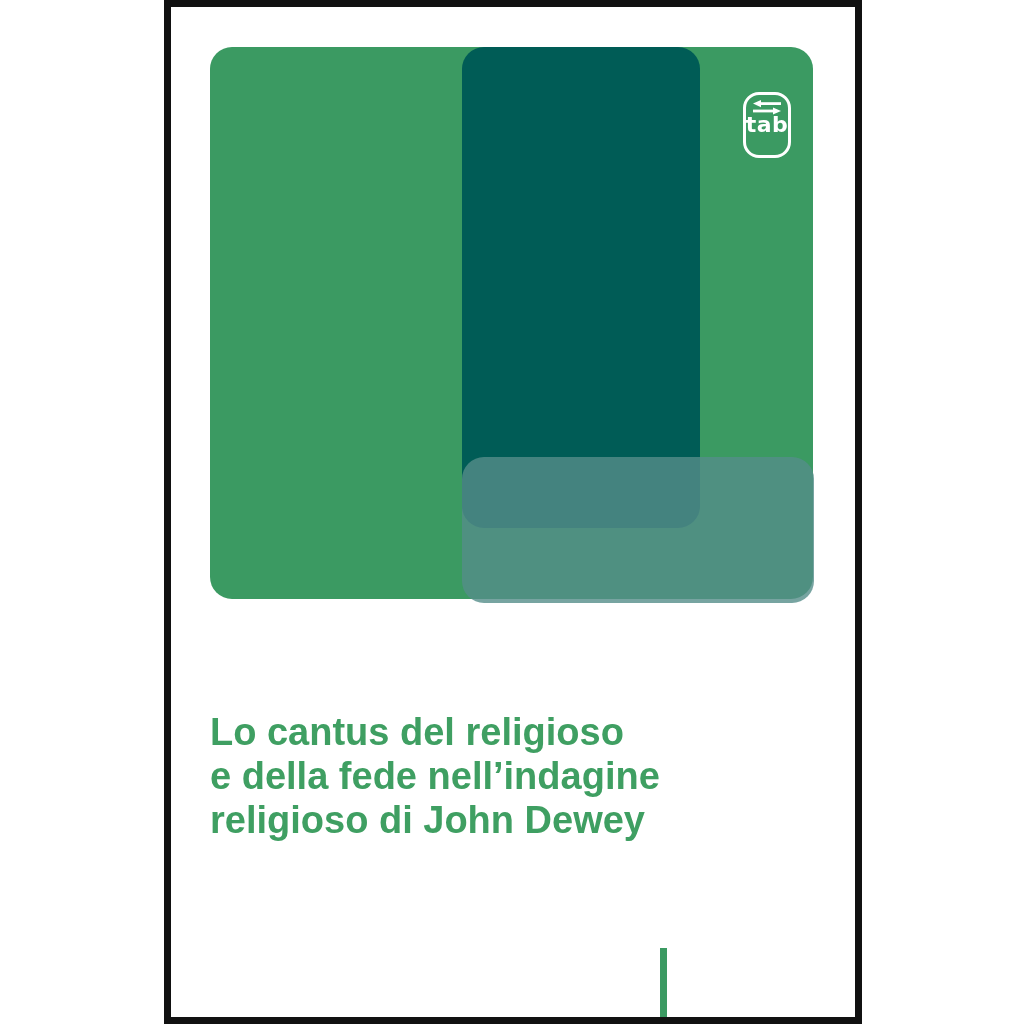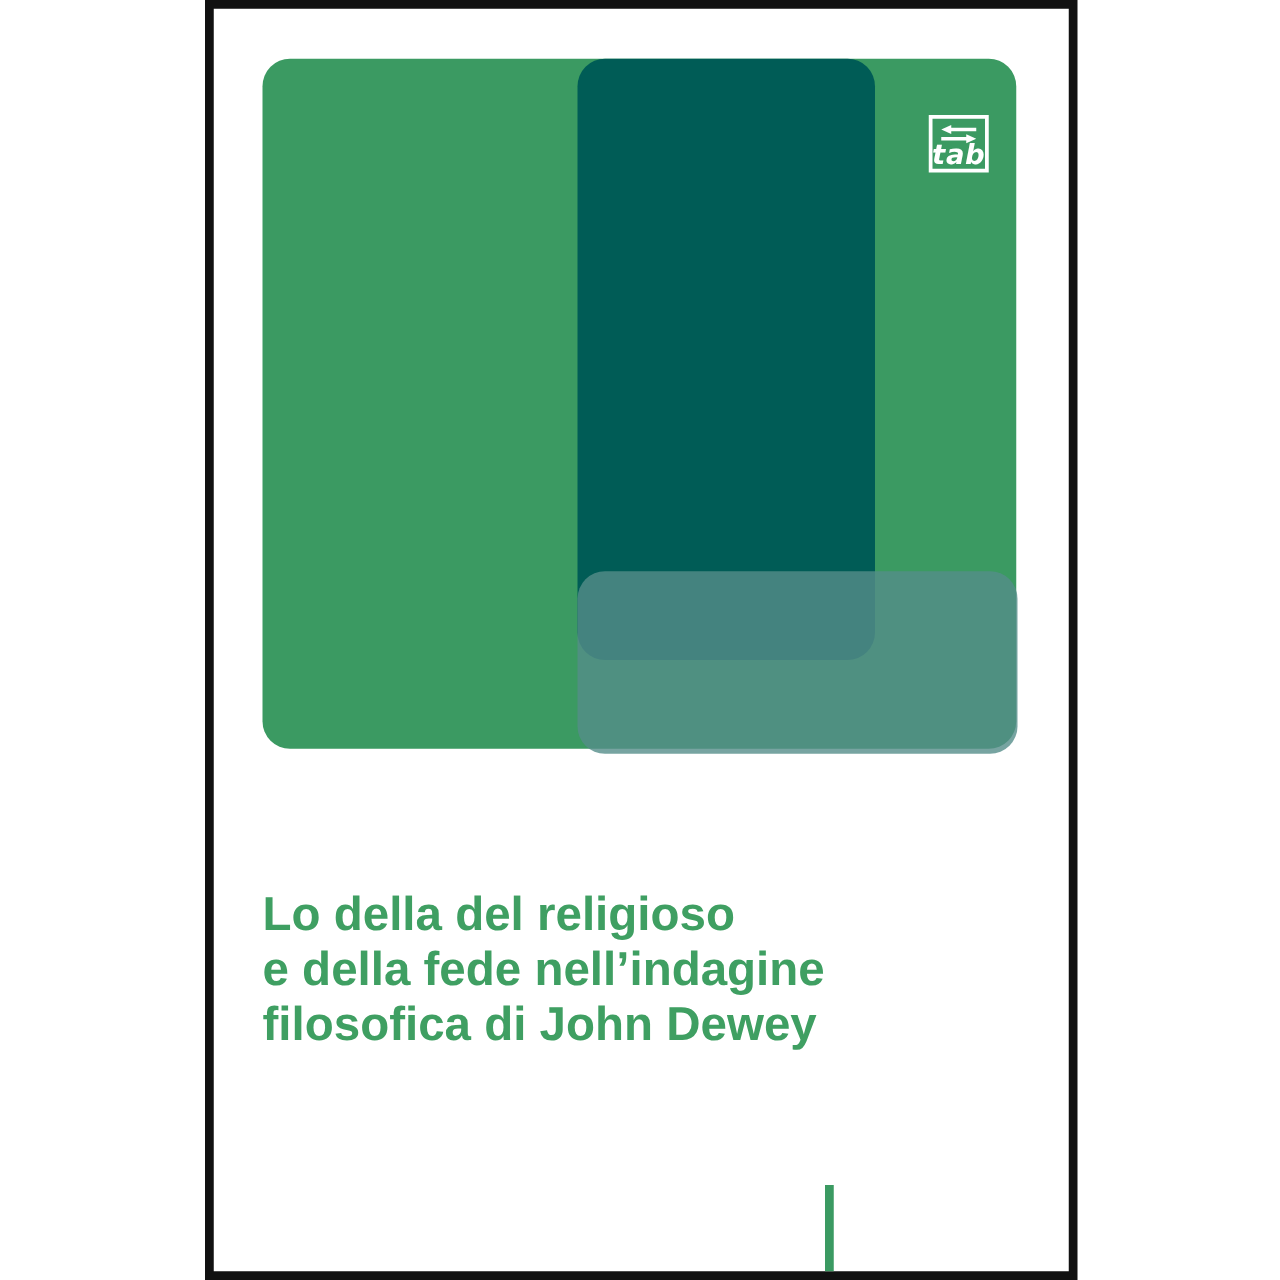--- a/index.html
+++ b/index.html
@@ -60,30 +60,29 @@
     height: 146px;
     border-radius: 22px;
     background: rgba(85, 141, 137, 0.8);
   }
   
   .publisher-logo {
     position: absolute;
     left: 572px;
     top: 85px;
     width: 48px;
-    height: 46px;
+    height: 66px;
     box-sizing: border-box;
     border: 3px solid #ffffff;
-    border-radius: 0;
+    border-radius: 16px;
     display: flex;
     flex-direction: column;
     align-items: center;
     justify-content: flex-start;
     padding-top: 5px;
-    font-style: italic;
   }
   .publisher-logo svg {
     display: block;
   }
   .publisher-logo-text {
     color: #ffffff;
     font-size: 22px;
     line-height: 20px;
     font-weight: 600;
     letter-spacing: 0.5px;
@@ -162,22 +161,22 @@
             <polygon points="10,0 2,3.6 10,7.2" fill="#ffffff"></polygon>
             <rect x="2" y="9.6" width="22" height="2.8" fill="#ffffff"></rect>
             <polygon points="22,7.4 30,11 22,14.6" fill="#ffffff"></polygon>
           </svg>
         </span>
         <span class="publisher-logo-text">tab</span>
       </div>
 
 
       <div class="book-title">
-        <div>Lo della del religioso</div>
+        <div>Lo cantus del religioso</div>
         <div>e della fede nell’indagine</div>
-        <div>filosofica di John Dewey</div>
+        <div>religioso di John Dewey</div>
       </div>
 
       <div class="series-marker-bar"></div>
 
     </div>
   </div>
 </div>
 
 </body></html>

